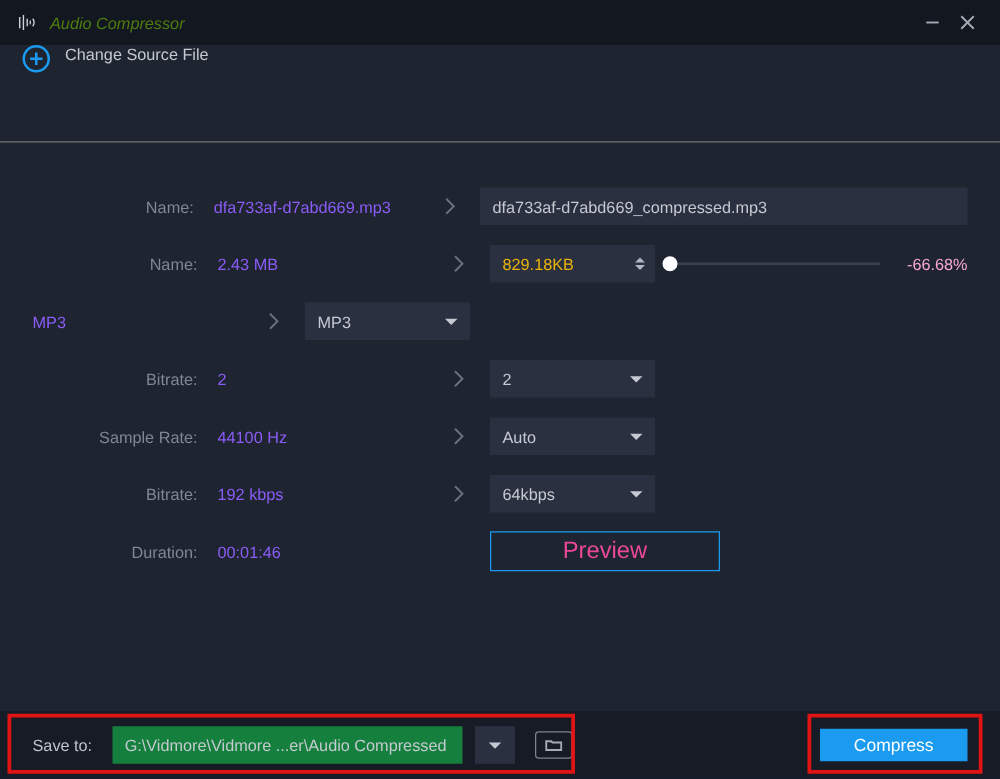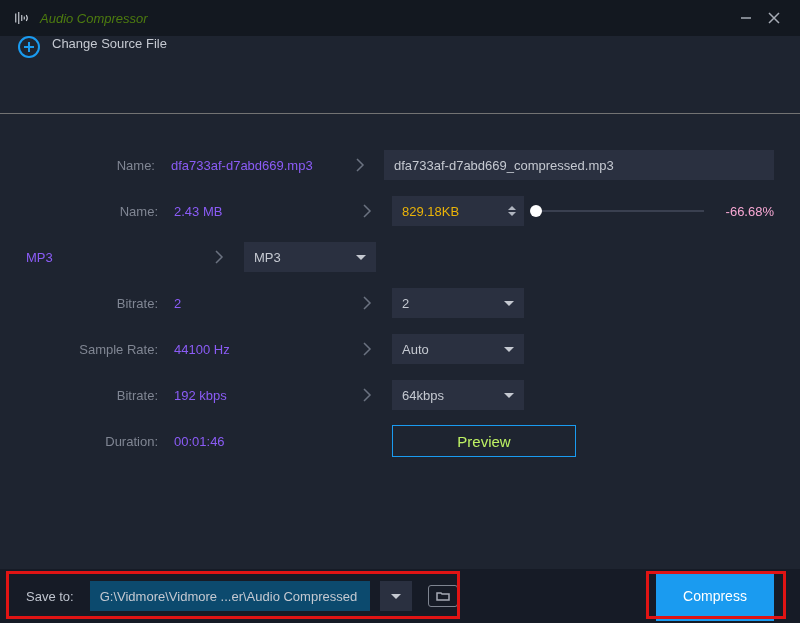--- a/index.html
+++ b/index.html
@@ -59,45 +59,45 @@
     padding: 0 10px; color: #c5c9d1; justify-content: space-between; font-size: 13px;
   }
   .select .caret, .path-dd .caret { width: 0; height: 0; border-left: 5px solid transparent; border-right: 5px solid transparent; border-top: 5px solid #c5c9d1; }
 
   .slider { flex: 1; display: flex; align-items: center; position: relative; height: 20px; }
   .slider .track { flex: 1; height: 2px; background: #3a4050; position: relative; }
   .slider .thumb { position: absolute; left: 0%; top: 50%; transform: translate(-50%,-50%); width: 12px; height: 12px; background: #fff; border-radius: 50%; }
   .pct { color: #f9a8d4; font-size: 13px; margin-left: 10px; white-space: nowrap; }
 
   .preview-btn {
-    width: 184px; height: 32px; border: 1px solid #1a9bf0; color: #bef264;
-    background: transparent; font-size: 15px; display: flex; align-items: center; justify-content: center;
+    width: 184px; height: 32px; border: 1px solid #1a9bf0; color: #ec4899;
+    background: transparent; font-size: 19px; display: flex; align-items: center; justify-content: center;
   }
 
   
   .footer {
     position: absolute; left: 0; right: 0; bottom: 0; height: 54px;
     background: #161b26; display: flex; align-items: center; padding: 0 26px; gap: 10px;
   }
   .save-label { color: #bfc4ce; font-size: 13px; margin-right: 6px; }
   .path-box {
-    height: 30px; background: #0c4a6e; color: #c5c9d1; display: flex; align-items: center;
+    height: 30px; background: #15803d; color: #c5c9d1; display: flex; align-items: center;
     padding: 0 10px; font-size: 13px; width: 280px; white-space: nowrap; overflow: hidden;
   }
   .path-dd {
     width: 32px; height: 30px; background: #2a3040; display: flex; align-items: center; justify-content: center;
   }
   .browse-btn {
     width: 30px; height: 22px; border: 1px solid #7e8490; border-radius: 3px;
     display: flex; align-items: center; justify-content: center; margin-left: 6px;
   }
   .browse-btn svg { width: 14px; height: 10px; fill: none; stroke: #a6abb5; stroke-width: 1.5; }
   .footer .spacer { flex: 1; }
   .compress-btn {
-    width: 118px; height: 50px; background: #1a9bf0; color: #fff; font-size: 14px;
+    width: 118px; height: 26px; background: #1a9bf0; color: #fff; font-size: 14px;
     display: flex; align-items: center; justify-content: center; border: none;
   }
 
   
   .hl { position: absolute; border: 3px solid #e01414; pointer-events: none; }
   .hl.a { left: 6px; bottom: 4px; width: 454px; height: 48px; }
   .hl.b { right: 14px; bottom: 4px; width: 140px; height: 48px; }
 </style>
 </head>
 <body>

